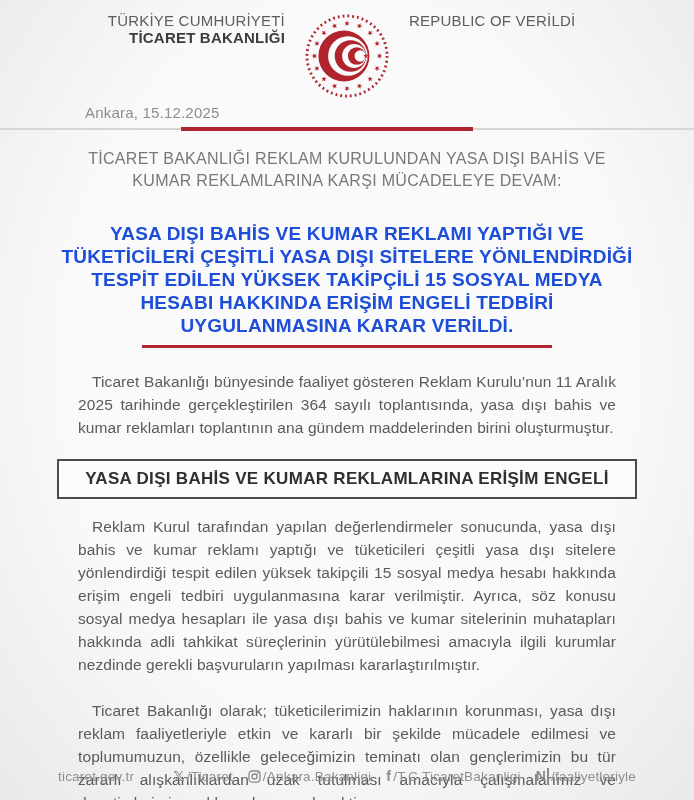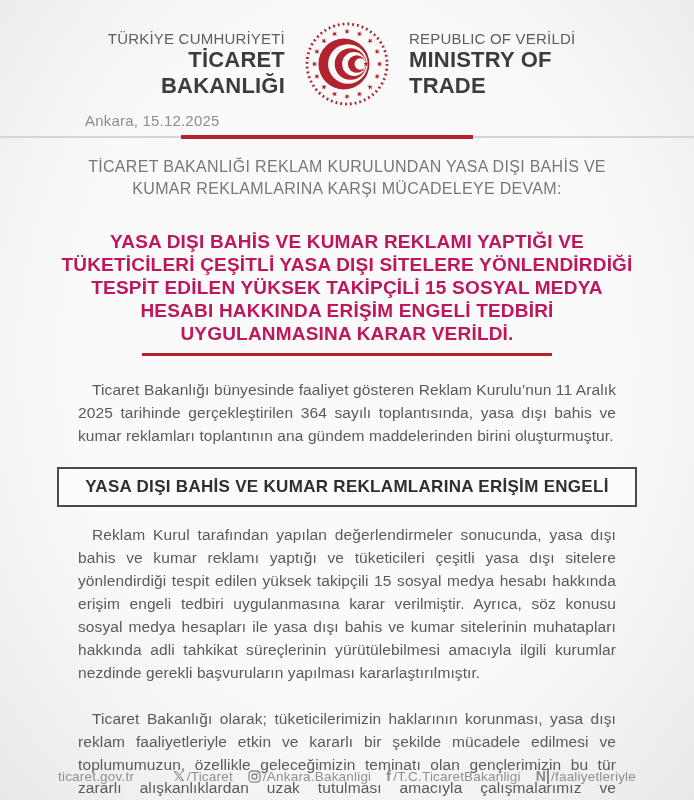--- a/index.html
+++ b/index.html
@@ -7,28 +7,28 @@
     width:694px;height:800px;
     font-family:"Liberation Sans","DejaVu Sans",sans-serif;
     background:radial-gradient(ellipse at 50% 45%, #fafafa 55%, #e9e9e9 100%);
     position:relative;overflow:hidden;
     -webkit-font-smoothing:antialiased;
   }
   .page{position:relative;width:694px;height:800px;}
 
   
   .header{
-    display:flex;justify-content:center;align-items:center;
-    gap:18px;padding-top:20px;height:88px;
+    display:flex;justify-content:center;
+    gap:18px;padding-top:12px;height:88px;
   }
   .hdr-block{line-height:1.15;}
   .hdr-left{text-align:right;width:200px;}
   .hdr-right{text-align:left;width:200px;}
   .hdr-l1{font-size:15px;color:#5d5d62;letter-spacing:.2px;}
-  .hdr-l2{font-size:22px;font-weight:bold;color:#3b3b40;letter-spacing:.2px;}
+  .hdr-l2{font-size:15px;font-weight:bold;color:#3b3b40;letter-spacing:.2px;}
   .logo{width:88px;height:88px;flex:0 0 88px;}
 
   .dateline{
     margin:4px 12px 0 85px;
     font-size:15px;color:#8d8d8d;letter-spacing:.2px;
   }
 
   
   .divider{position:relative;height:6px;margin-top:5px;}
   .divider .grayline{position:absolute;left:0;right:0;top:2px;height:2px;background:#d6d6d6;}
@@ -36,21 +36,21 @@
 
   
   .doc-title{
     margin:16px auto 0;max-width:560px;
     text-align:center;font-size:16px;line-height:22px;
     color:#77777c;letter-spacing:.3px;font-weight:400;
   }
   .headline{
     margin:30px auto 0;max-width:580px;
     text-align:center;font-size:19px;line-height:23px;
-    font-weight:bold;color:#be185d;letter-spacing:.2px;
+    font-weight:bold;color:#1d4ed8;letter-spacing:.2px;
   }
   .headline-rule{
     width:410px;height:3px;background:#b1232d;
     margin:8px auto 0;
   }
 
   
   .body-par{
     margin:22px 78px 0;
     font-size:15.5px;line-height:23px;color:#5a5a5f;
@@ -118,21 +118,20 @@
         <circle cx="54" cy="50" r="18" fill="#b1232d"></circle>
         <circle cx="58" cy="50" r="13.5" fill="#fbfbfb"></circle>
         <circle cx="61" cy="50" r="10" fill="#b1232d"></circle>
         <circle cx="65" cy="50" r="6.5" fill="#fbfbfb"></circle>
         <use href="#star" transform="translate(71.5 50) scale(0.95)"></use>
       </g>
     </svg>
 
     <div class="hdr-block hdr-right">
       <div class="hdr-l1">REPUBLIC OF VERİLDİ</div>
-      <div class="hdr-l2">MINISTRY OF TRADE</div>
     </div>
   </div>
 
   <div class="dateline">Ankara, 15.12.2025</div>
 
   <div class="divider">
     <div class="grayline"></div>
     <div class="redline"></div>
   </div>
 

